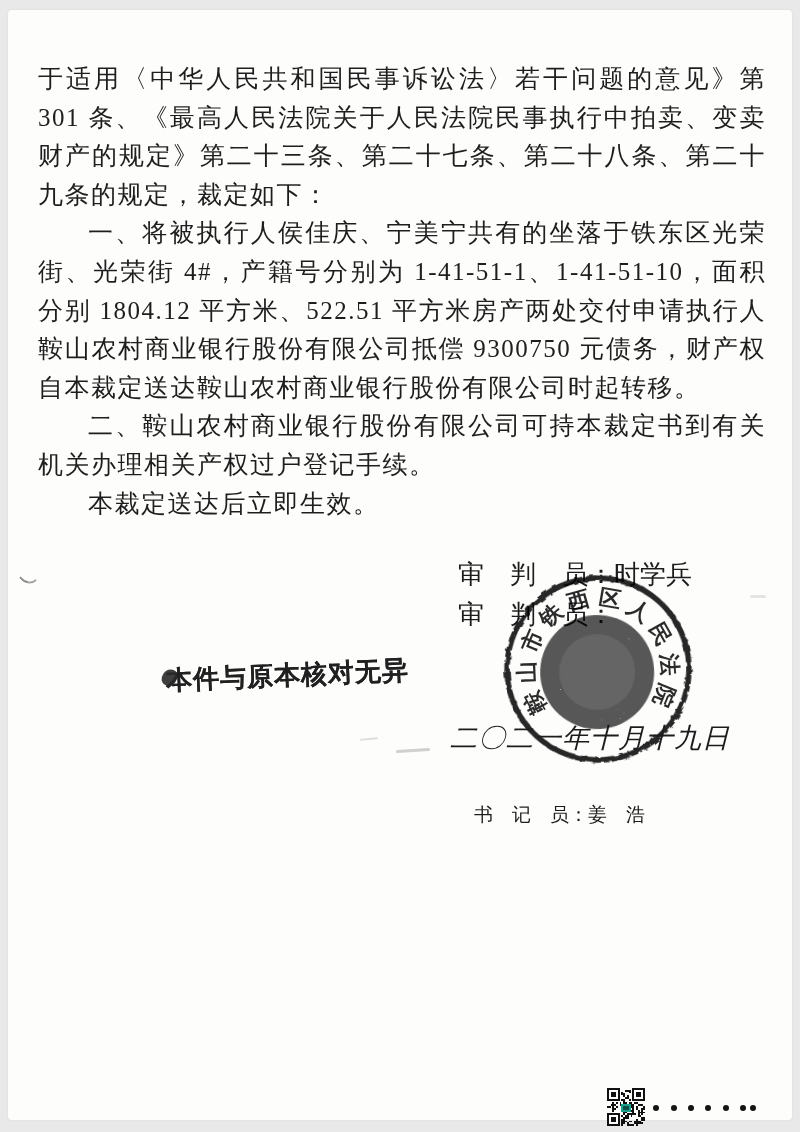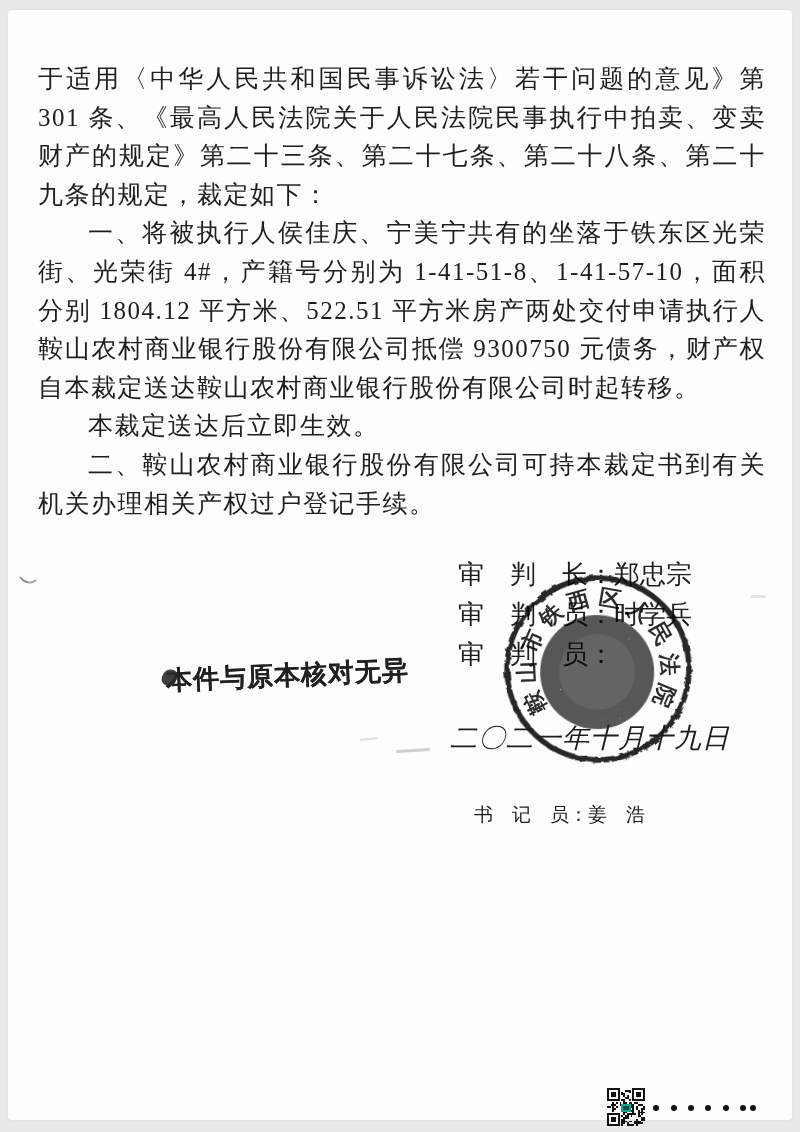--- a/index.html
+++ b/index.html
@@ -74,27 +74,26 @@
   .smudge.b{left:352px;top:728px;width:18px;height:2px;transform:rotate(-6deg);opacity:.3;}
   .smudge.c{left:742px;top:585px;width:16px;height:3px;opacity:.25;}
 </style>
 </head>
 <body>
 
 <div class="page">
 
   <div class="body-text">
     <p>于适用〈中华人民共和国民事诉讼法〉若干问题的意见》第 301 条、《最高人民法院关于人民法院民事执行中拍卖、变卖财产的规定》第二十三条、第二十七条、第二十八条、第二十九条的规定，裁定如下：</p>
-    <p class="indent">一、将被执行人侯佳庆、宁美宁共有的坐落于铁东区光荣街、光荣街 4#，产籍号分别为 1-41-51-8、1-41-57-10，面积分别 1804.12 平方米、522.51 平方米房产两处交付申请执行人鞍山农村商业银行股份有限公司抵偿 9300750 元债务，财产权自本裁定送达鞍山农村商业银行股份有限公司时起转移。</p>
+    <p class="indent">一、将被执行人侯佳庆、宁美宁共有的坐落于铁东区光荣街、光荣街 4#，产籍号分别为 1-41-51-1、1-41-51-10，面积分别 1804.12 平方米、522.51 平方米房产两处交付申请执行人鞍山农村商业银行股份有限公司抵偿 9300750 元债务，财产权自本裁定送达鞍山农村商业银行股份有限公司时起转移。</p>
+    <p class="indent">二、鞍山农村商业银行股份有限公司可持本裁定书到有关机关办理相关产权过户登记手续。</p>
     <p class="indent">本裁定送达后立即生效。</p>
-    <p class="indent">二、鞍山农村商业银行股份有限公司可持本裁定书到有关机关办理相关产权过户登记手续。</p>
   </div>
 
   <div class="sig-block">
-    <div><span>审　判　长：</span><span>郑忠宗</span></div>
     <div><span>审　判　员：</span><span>时学兵</span></div>
     <div><span>审　判　员：</span><span></span></div>
   </div>
 
   <div class="stamp">
     <span class="blob"></span>
     <span>本件与原本核对无异</span>
   </div>
 
   <div class="seal">

